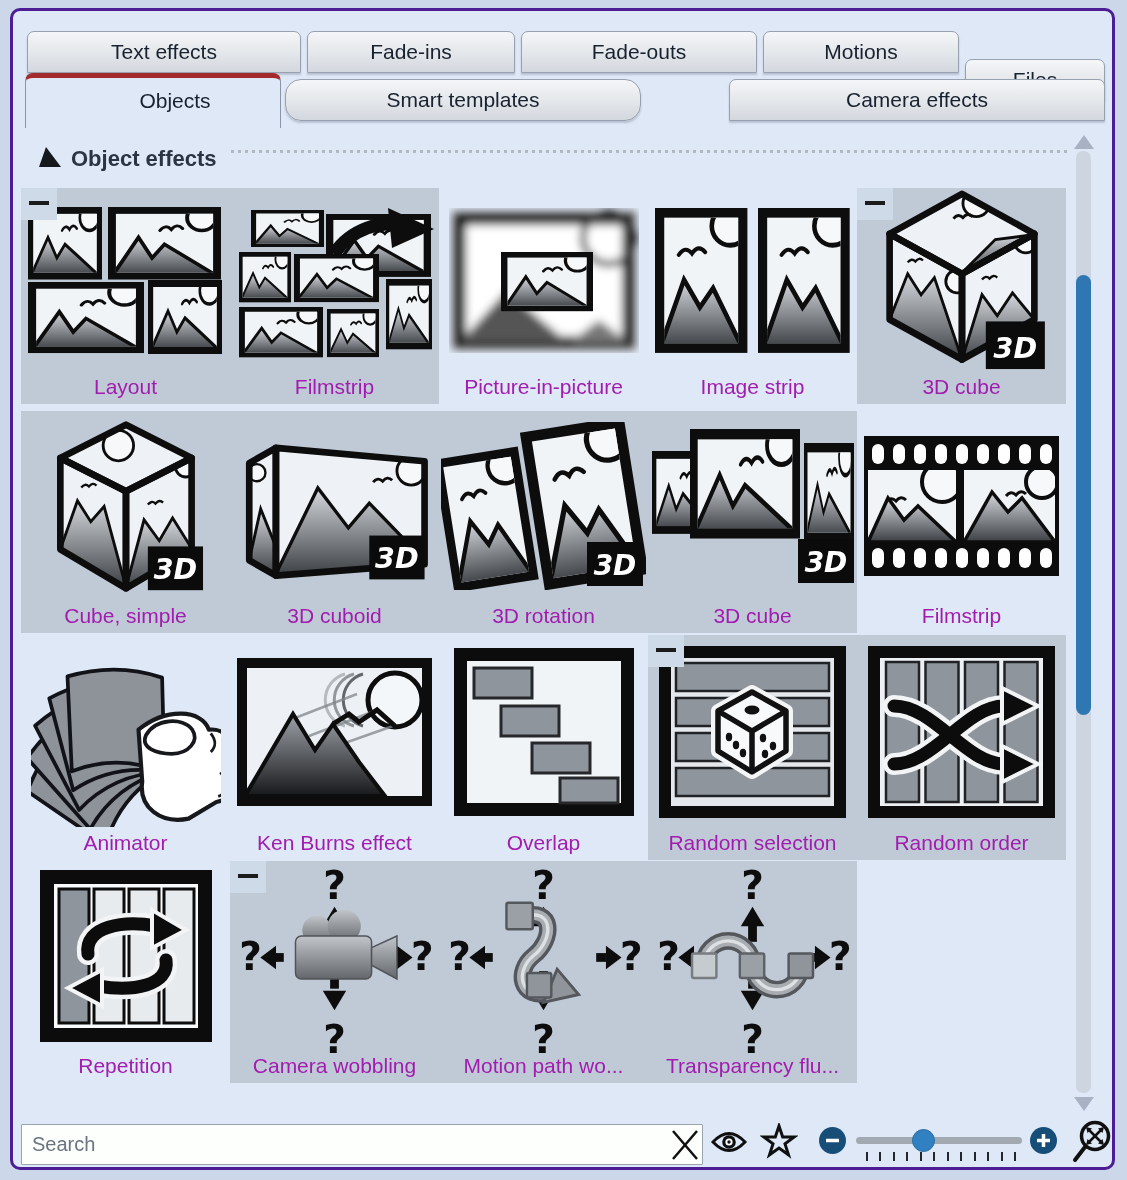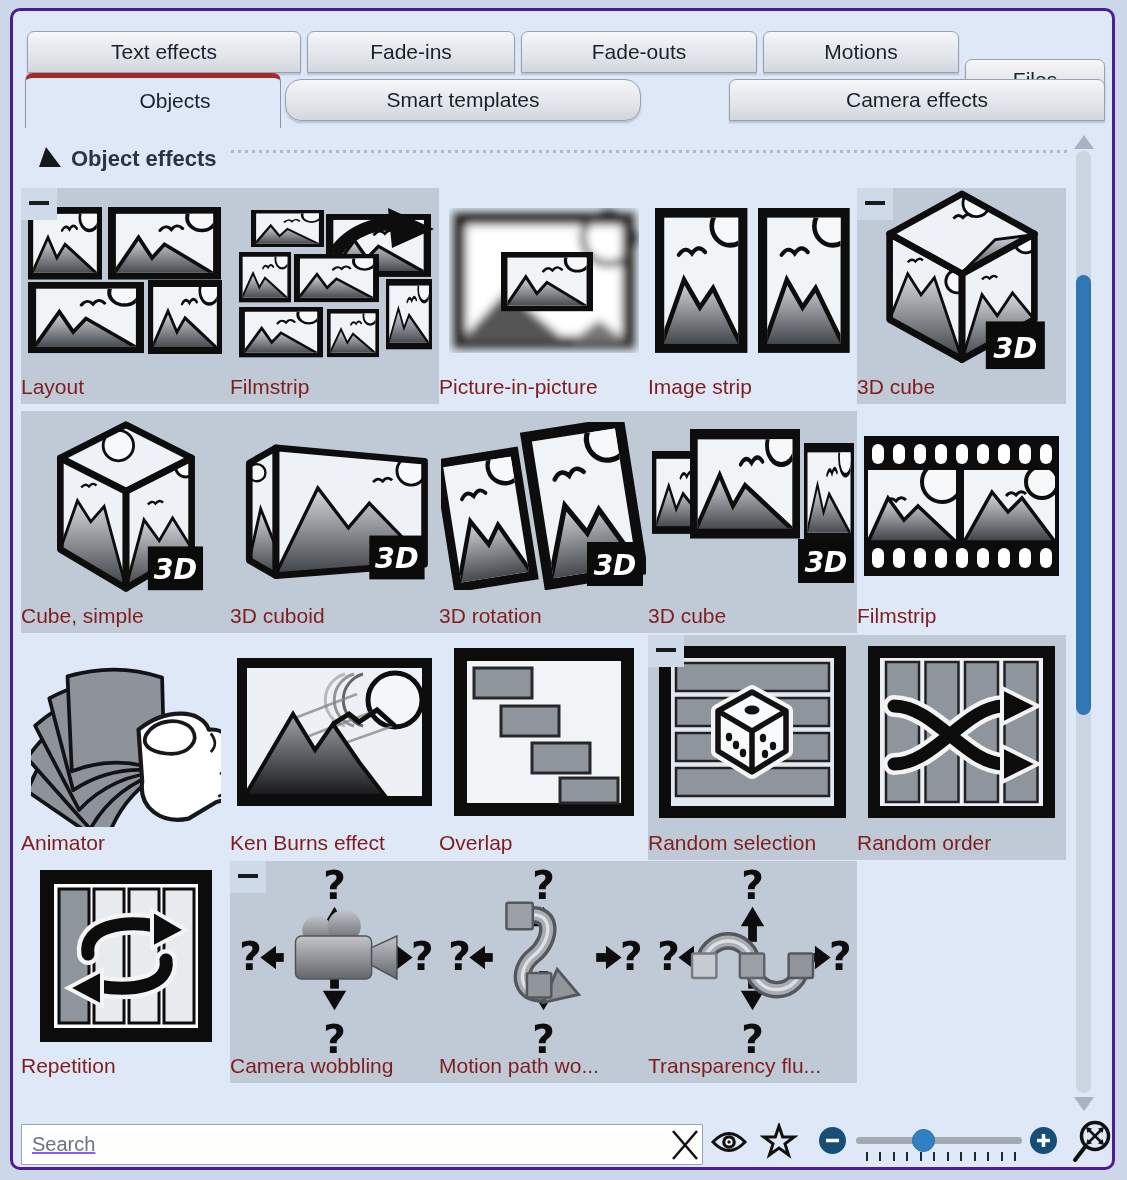--- a/index.html
+++ b/index.html
@@ -20,35 +20,35 @@
   
   .sec-head{position:absolute;left:26px;top:135px;width:1028px;height:30px;display:flex;align-items:flex-start;}
   .sec-title{font-size:22px;font-weight:bold;color:#2b3542;margin-left:10px;white-space:nowrap;}
   .dotline{flex:1;height:3px;margin-left:14px;margin-top:4px;
        background-image:repeating-linear-gradient(90deg,#b2b8c2 0 3px,transparent 3px 7px);}
   
   .grid-row{position:absolute;left:8px;width:1045px;}
   .group{position:absolute;top:0;bottom:0;background:#c0cad7;}
   .tile{position:absolute;top:0;width:209px;height:100%;}
   .tile .icon{position:absolute;left:0;right:0;top:4px;bottom:36px;display:flex;align-items:center;justify-content:center;text-align:center;}
-  .tile .lbl{position:absolute;left:0;right:0;bottom:5px;font-size:21px;color:#7f1d1d;
+  .tile .lbl{position:absolute;left:0;right:0;bottom:5px;text-align:center;font-size:21px;color:#a21caf;
        white-space:nowrap;overflow:hidden;}
   .chip{position:absolute;top:0;left:0;width:36px;height:32px;background:#cfdae8;z-index:3;}
   .chip::after{content:"";position:absolute;left:8px;top:13px;width:20px;height:4px;background:#1b1b1b;}
   
   .sb-track{position:absolute;left:1063px;top:140px;width:15px;height:942px;background:#cdd5e1;border-radius:7px;}
   .sb-thumb{position:absolute;left:1063px;top:264px;width:15px;height:440px;background:#2e77b2;border-radius:8px;}
   .sb-up{position:absolute;left:1061px;top:124px;width:0;height:0;
        border-left:10px solid transparent;border-right:10px solid transparent;border-bottom:14px solid #a8b2c2;}
   .sb-down{position:absolute;left:1061px;top:1086px;width:0;height:0;
        border-left:10px solid transparent;border-right:10px solid transparent;border-top:14px solid #a8b2c2;}
   
   .search{position:absolute;left:8px;top:1113px;width:682px;height:41px;box-sizing:border-box;
-       border:1px solid #9aa2ac;background:#fdfffc;font-size:20px;color:#8b5cf6;padding:0 44px 0 10px;
-       font-family:"Liberation Sans","DejaVu Sans",sans-serif;border-radius:1px;text-decoration:underline;}
+       border:1px solid #9aa2ac;background:#fdfffc;font-size:20px;color:#ec4899;padding:0 44px 0 10px;
+       font-family:"Liberation Sans","DejaVu Sans",sans-serif;border-radius:1px;}
   .search::placeholder{color:#6b7480;}
   .clear-x{position:absolute;left:655px;top:1117px;cursor:pointer;}
   .icon-btn{position:absolute;cursor:pointer;}
   .round-btn{position:absolute;width:27px;height:27px;border-radius:50%;background:#174e78;cursor:pointer;}
   .round-btn svg{position:absolute;left:0;top:0;}
   .sl-track{position:absolute;left:843px;top:1126px;width:166px;height:7px;background:#a2a9b1;border-radius:4px;cursor:pointer;}
   .sl-thumb{position:absolute;left:899px;top:1118px;width:23px;height:23px;border-radius:50%;
        background:#3181c2;border:1px solid #2a6ca3;box-sizing:border-box;cursor:pointer;}
   .ticks{position:absolute;left:853px;top:1141px;width:150px;display:flex;justify-content:space-between;}
   .ticks i{width:2px;height:9px;background:#23272c;}

